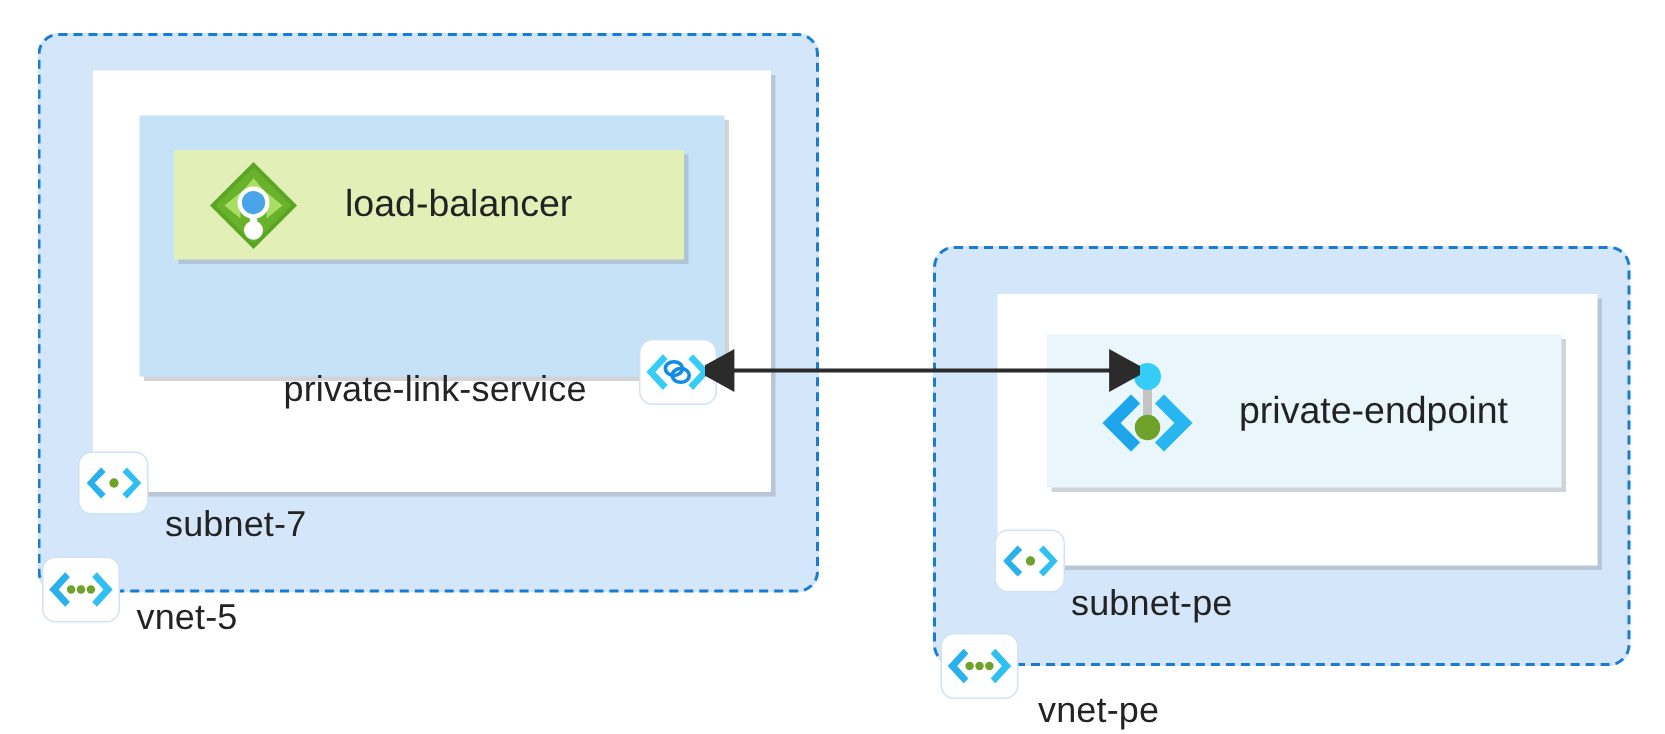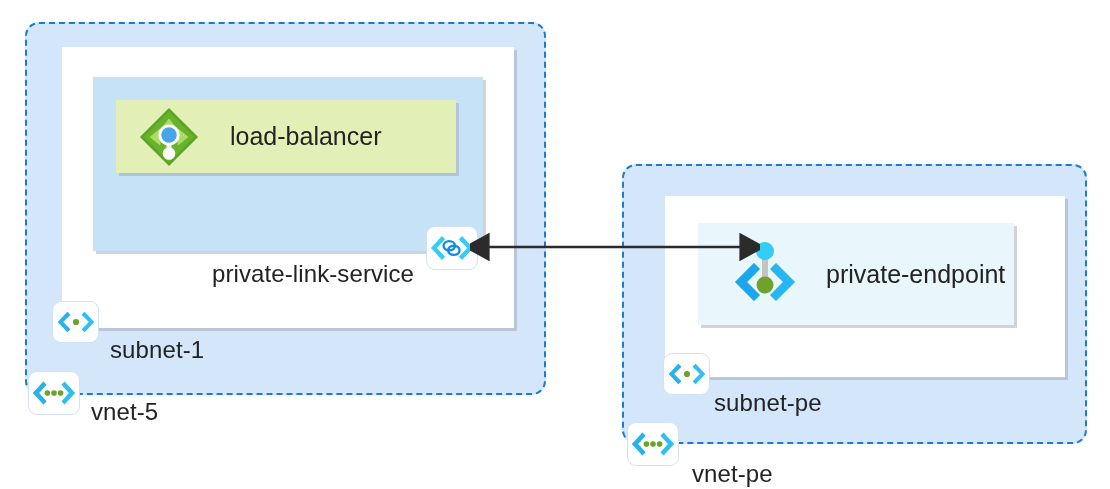--- a/index.html
+++ b/index.html
@@ -128,53 +128,53 @@
 
       <path d="M13 3 L16.5 6.5 L7.5 16 L16.5 25.5 L13 29 L1 16 Z" fill="#35cdf5"></path>
 
       <path d="M35 3 L31.5 6.5 L40.5 16 L31.5 25.5 L35 29 L47 16 Z" fill="#35cdf5"></path>
 
       <ellipse cx="21" cy="13.5" rx="6.2" ry="5" fill="none" stroke="#0f8ce8" stroke-width="2.6"></ellipse>
       <ellipse cx="26" cy="18.5" rx="6.2" ry="5" fill="none" stroke="#0f8ce8" stroke-width="2.6"></ellipse>
     </svg>
   </div>
 
-  <span class="label" style="left:189px; top:262px; font-size:24px;margin-left:23px;">private-link-service</span>
+  <span class="label" style="left:189px; top:248px; font-size:24px;">private-link-service</span>
 
   <div class="chip" style="left:52px; top:301px; width:47px; height:42px;">
     <svg width="38" height="26" viewBox="0 0 44 28">
       <path d="M12 2 L15.5 5.5 L7 14 L15.5 22.5 L12 26 L1 14 Z" fill="#35cdf5"></path>
       <path d="M12 2 L15.5 5.5 L7 14 L15.5 22.5 L12 26 L1 14 Z" fill="#1f9ae8" opacity="0.55"></path>
       <path d="M32 2 L28.5 5.5 L37 14 L28.5 22.5 L32 26 L43 14 Z" fill="#35cdf5"></path>
       <path d="M32 2 L28.5 5.5 L37 14 L28.5 22.5 L32 26 L43 14 Z" fill="#1f9ae8" opacity="0.25"></path>
       <circle cx="22" cy="14" r="3.6" fill="#6fa22b"></circle>
     </svg>
   </div>
 
-  <span class="label" style="left:110px; top:338px; font-size:24px;">subnet-1</span>
+  <span class="label" style="left:110px; top:338px; font-size:24px;">subnet-7</span>
 
   <div class="chip" style="left:28px; top:371px; width:52px; height:44px;">
     <svg width="44" height="28" viewBox="0 0 50 30">
       <path d="M13 2 L16.5 5.5 L8 15 L16.5 24.5 L13 28 L1 15 Z" fill="#35cdf5"></path>
       <path d="M13 2 L16.5 5.5 L8 15 L16.5 24.5 L13 28 L1 15 Z" fill="#1f9ae8" opacity="0.55"></path>
       <path d="M37 2 L33.5 5.5 L42 15 L33.5 24.5 L37 28 L49 15 Z" fill="#35cdf5"></path>
       <path d="M37 2 L33.5 5.5 L42 15 L33.5 24.5 L37 28 L49 15 Z" fill="#1f9ae8" opacity="0.25"></path>
       <circle cx="17.5" cy="15" r="3.2" fill="#6fa22b"></circle>
       <circle cx="25" cy="15" r="3.2" fill="#6fa22b"></circle>
       <circle cx="32.5" cy="15" r="3.2" fill="#6fa22b"></circle>
     </svg>
   </div>
 
   <span class="label" style="left:91px; top:400px; font-size:24px;">vnet-5</span>
 
   <div class="vnet-box" style="left:622px; top:164px; width:465px; height:280px;"></div>
 
   <div class="subnet-box" style="left:665px; top:196px; width:400px; height:181px;"></div>
 
-  <div class="endpoint-box" style="left:698px; top:223px; width:316px; height:102px; display:flex; align-items:center;">
+  <div class="endpoint-box" style="left:698px; top:223px; width:343px; height:102px; display:flex; align-items:center;">
     <span class="icon-plain" style="position:relative; left:32px; width:70px; height:74px;">
       <svg width="70" height="74" viewBox="0 0 70 74">
 
         <path d="M24 26 L30 32 L17 45 L30 58 L24 64 L5 45 Z" fill="#35cdf5"></path>
         <path d="M24 26 L30 32 L17 45 L30 58 L24 64 L5 45 Z" fill="#0f8ce8" opacity="0.6"></path>
 
         <path d="M46 26 L40 32 L53 45 L40 58 L46 64 L65 45 Z" fill="#35cdf5"></path>
         <path d="M46 26 L40 32 L53 45 L40 58 L46 64 L65 45 Z" fill="#0f8ce8" opacity="0.35"></path>
 
         <rect x="32" y="14" width="6" height="34" rx="2" fill="#c4c4c4"></rect>

